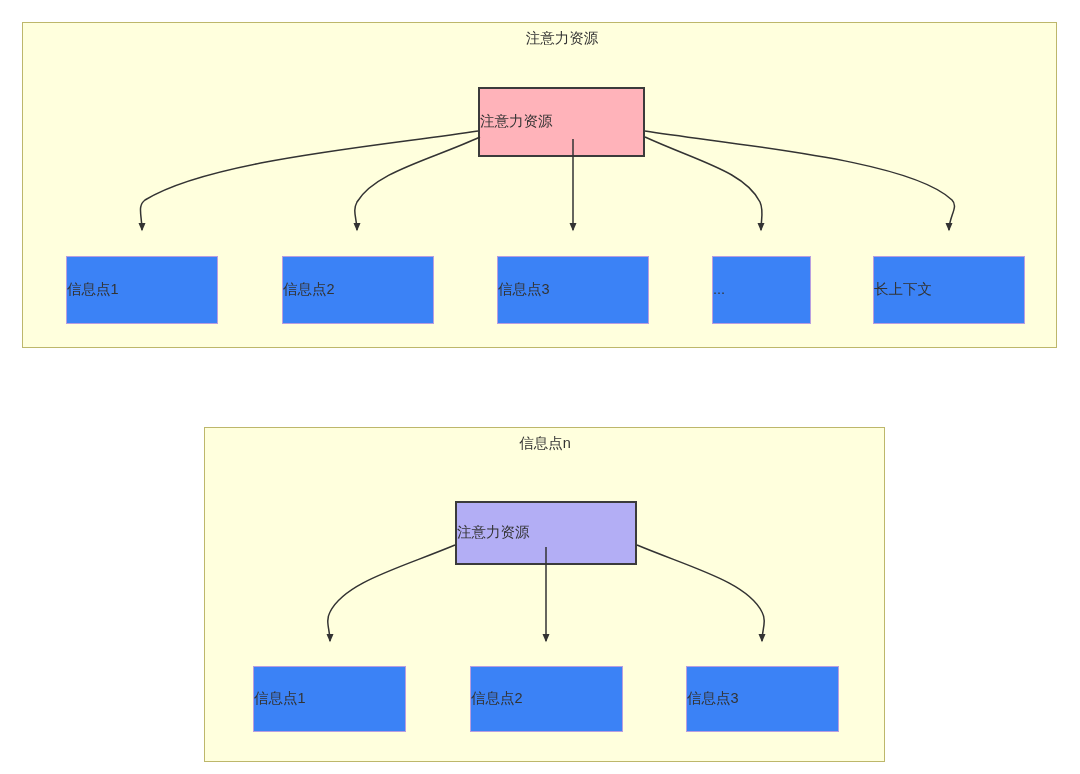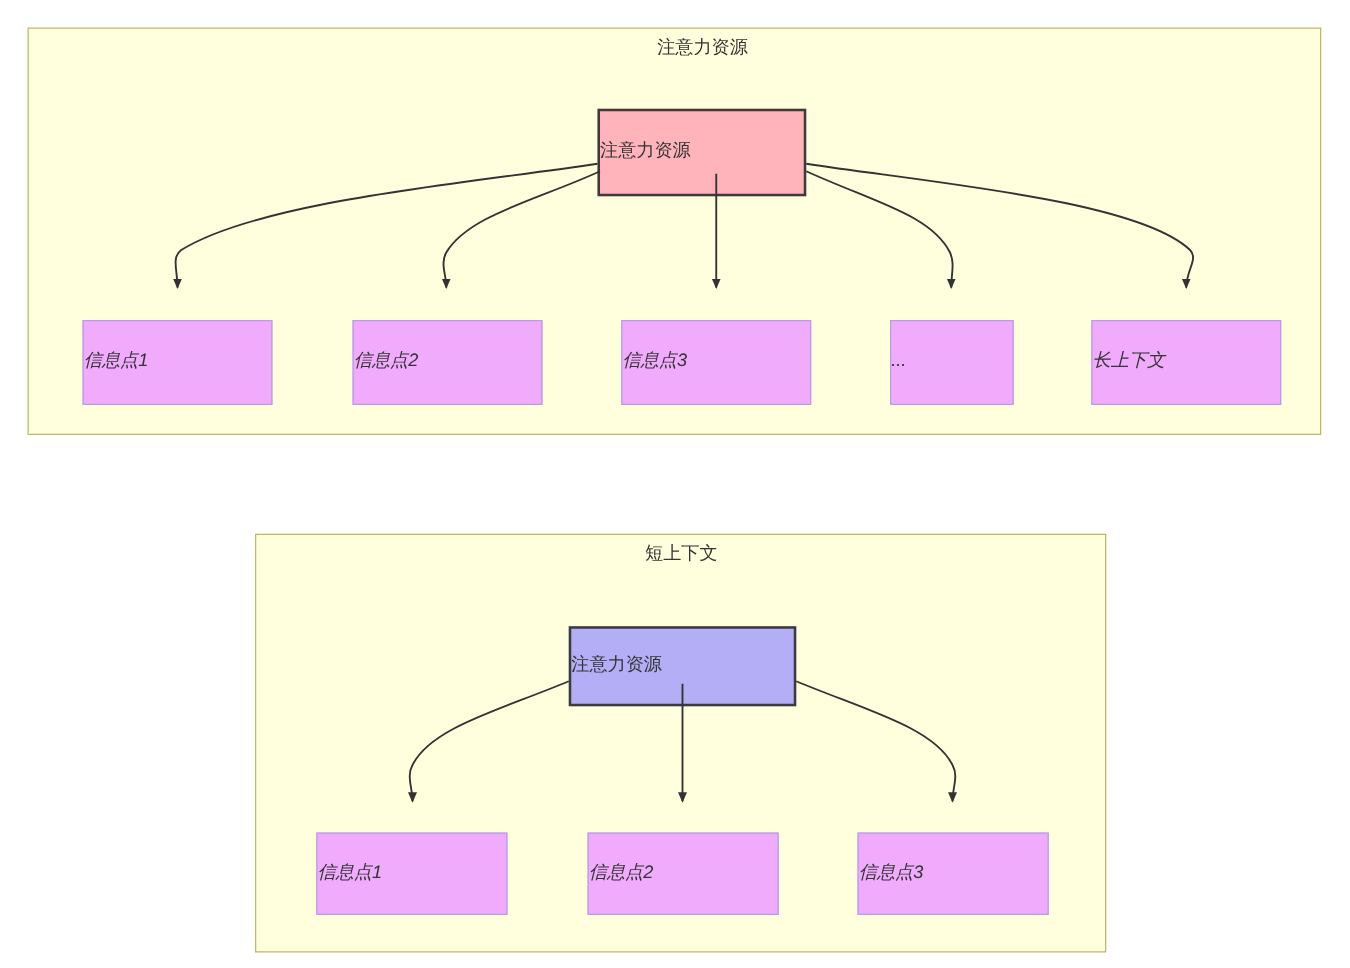--- a/index.html
+++ b/index.html
@@ -56,24 +56,23 @@
     background: #ffb3ba;
     border: 2.2px solid #3b3b3b;
     color: #333333;
   }
   .node-root-short {
     background: #b3aef5;
     border: 2.2px solid #3b3b3b;
     color: #333333;
   }
   .node-leaf {
-    background: #f0abfc;
+    background: #3b82f6;
     border: 1.6px solid #b89ee0;
     color: #333333;
-    font-style: italic;
   }
 </style>
 </head>
 <body>
 
 <div class="canvas">
 
   <div class="container-box" style="left:22px; top:22px; width:1035px; height:326px;"></div>
 
   <div class="container-title" style="left:462px; top:29px; width:200px;">注意力资源</div>
@@ -97,21 +96,21 @@
   <div class="node node-leaf" style="left:712px; top:236px; width:99px; height:68px;">
     <span>...</span>
   </div>
 
   <div class="node node-leaf" style="left:873px; top:236px; width:152px; height:68px;">
     <span>长上下文</span>
   </div>
 
   <div class="container-box" style="left:204px; top:427px; width:681px; height:335px;"></div>
 
-  <div class="container-title" style="left:445px; top:434px; width:200px;">短上下文</div>
+  <div class="container-title" style="left:445px; top:434px; width:200px;">信息点n</div>
 
   <div class="node node-root-short" style="left:455px; top:481px; width:182px; height:64px;">
     <span>注意力资源</span>
   </div>
 
   <div class="node node-leaf" style="left:253px; top:646px; width:153px; height:66px;">
     <span>信息点1</span>
   </div>
 
   <div class="node node-leaf" style="left:470px; top:646px; width:153px; height:66px;">

